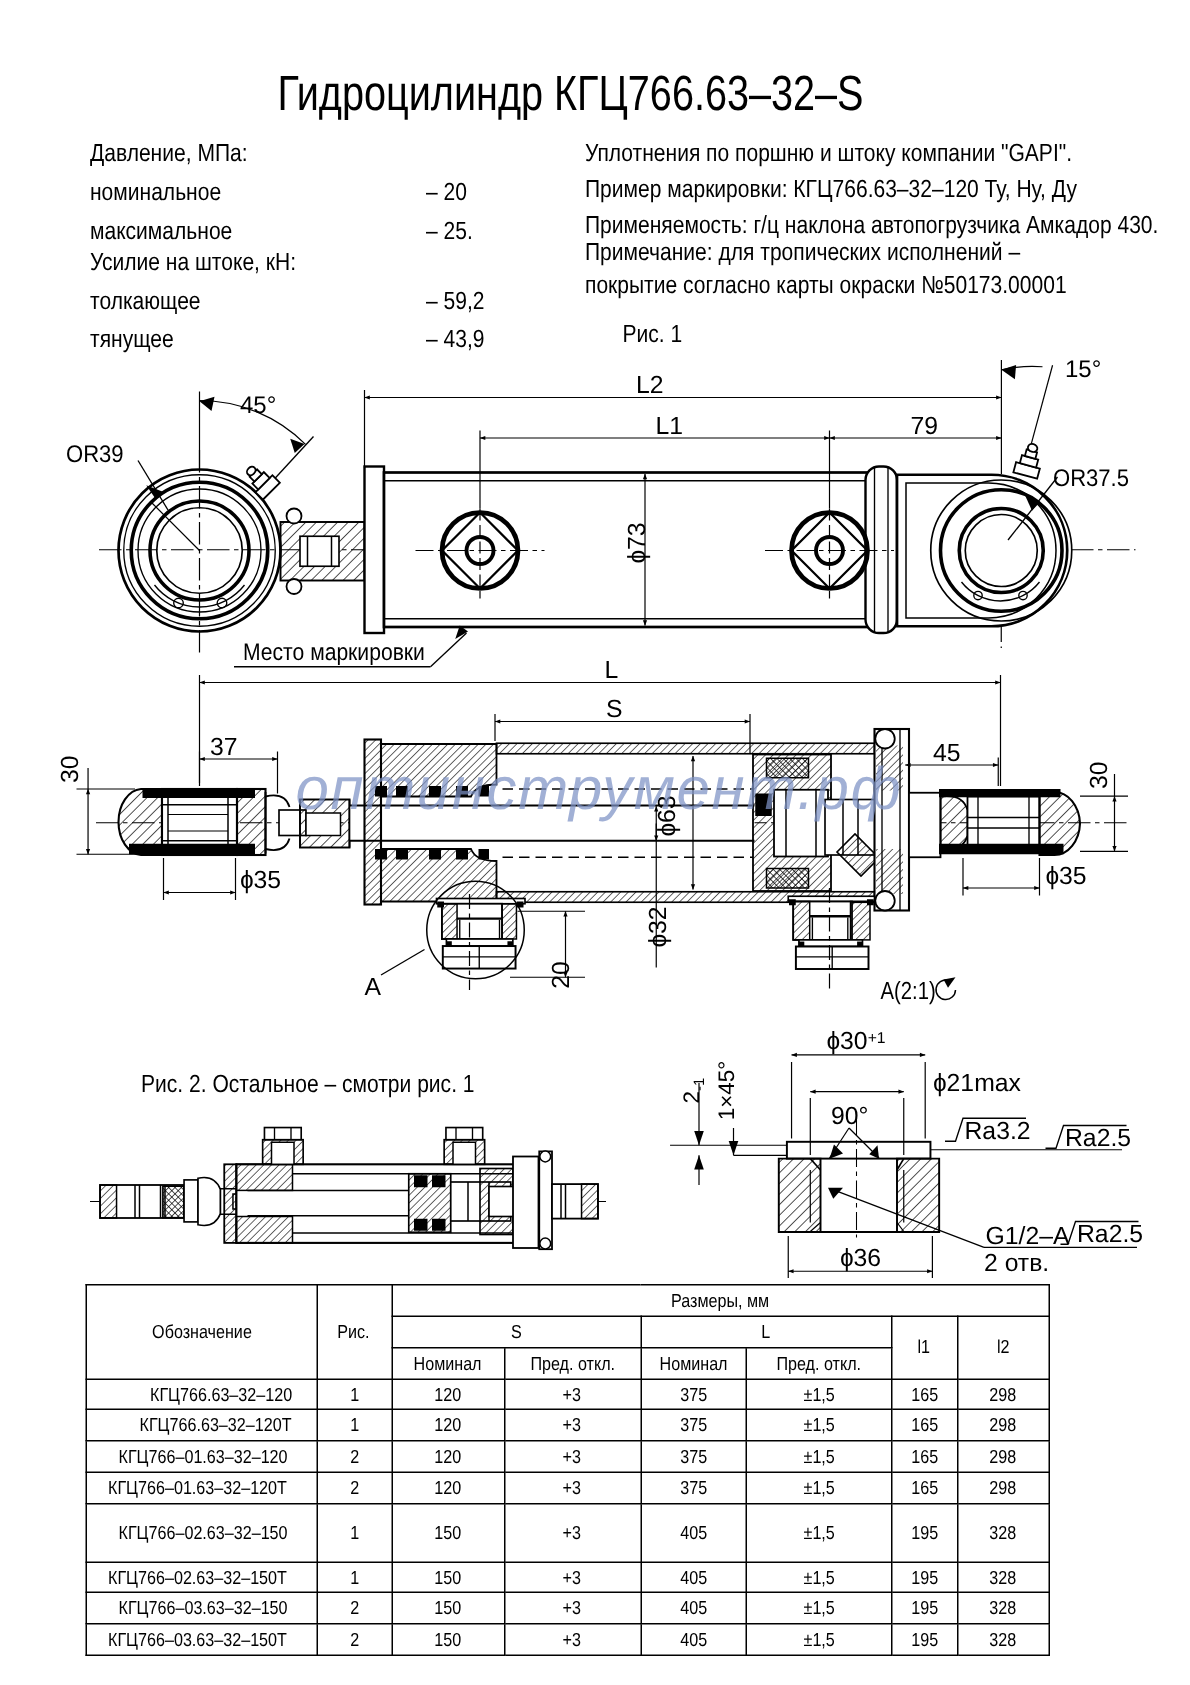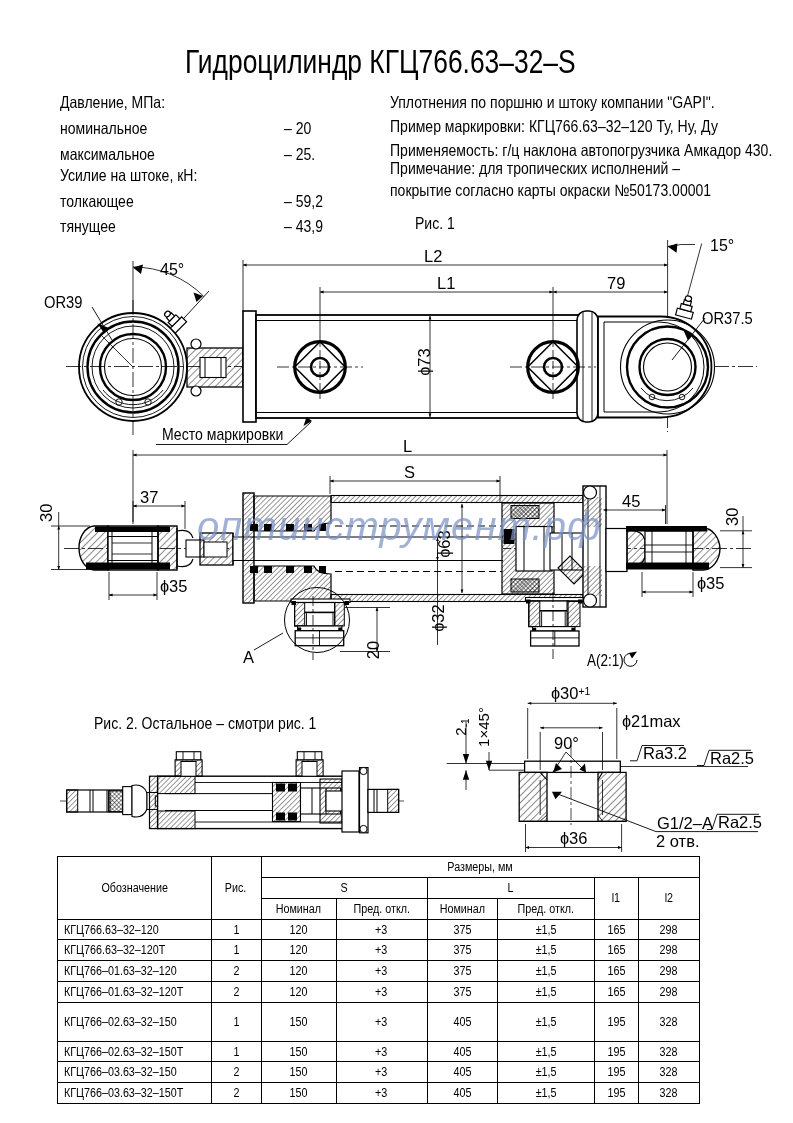--- a/index.html
+++ b/index.html
@@ -5,21 +5,21 @@
 html,body{margin:0;padding:0;}
 body{width:793px;height:1123px;position:relative;background:#fff;
   font-family:"Liberation Sans",sans-serif;color:#000;}
 .t{position:absolute;white-space:nowrap;transform-origin:left top;}
 #ttl{font-size:33px;letter-spacing:0px;transform:scaleX(0.80);}
 .s16{font-size:16.5px;transform:scaleX(0.85);}
 .wm{position:absolute;color:rgba(125,146,197,0.72);font-size:40px;letter-spacing:1.1px;z-index:5;font-style:italic;}
 table.tb{position:absolute;left:57px;top:856.4px;border-collapse:collapse;table-layout:fixed;border:1.6px solid #000;}
 table.tb td{border:1px solid #000;padding:0;text-align:center;vertical-align:middle;
   font-size:12.5px;overflow:hidden;}
-table.tb td.l{text-align:left;padding-left:6px;}
+table.tb td.l{text-align:right;padding-left:6px;}
 table.tb td span{display:inline-block;transform:scaleX(0.86);transform-origin:center;white-space:nowrap;}
 table.tb td.l span{transform-origin:left center;}
 </style>
 </head>
 <body>
 <div class="t" id="ttl" style="left:185px;top:43px;">Гидроцилиндр КГЦ766.63–32–S</div>
 
 <div class="t s16" style="left:60px;top:93px;">Давление, МПа:</div>
 <div class="t s16" style="left:60px;top:119px;">номинальное</div>
 <div class="t s16" style="left:284px;top:119px;">– 20</div>

